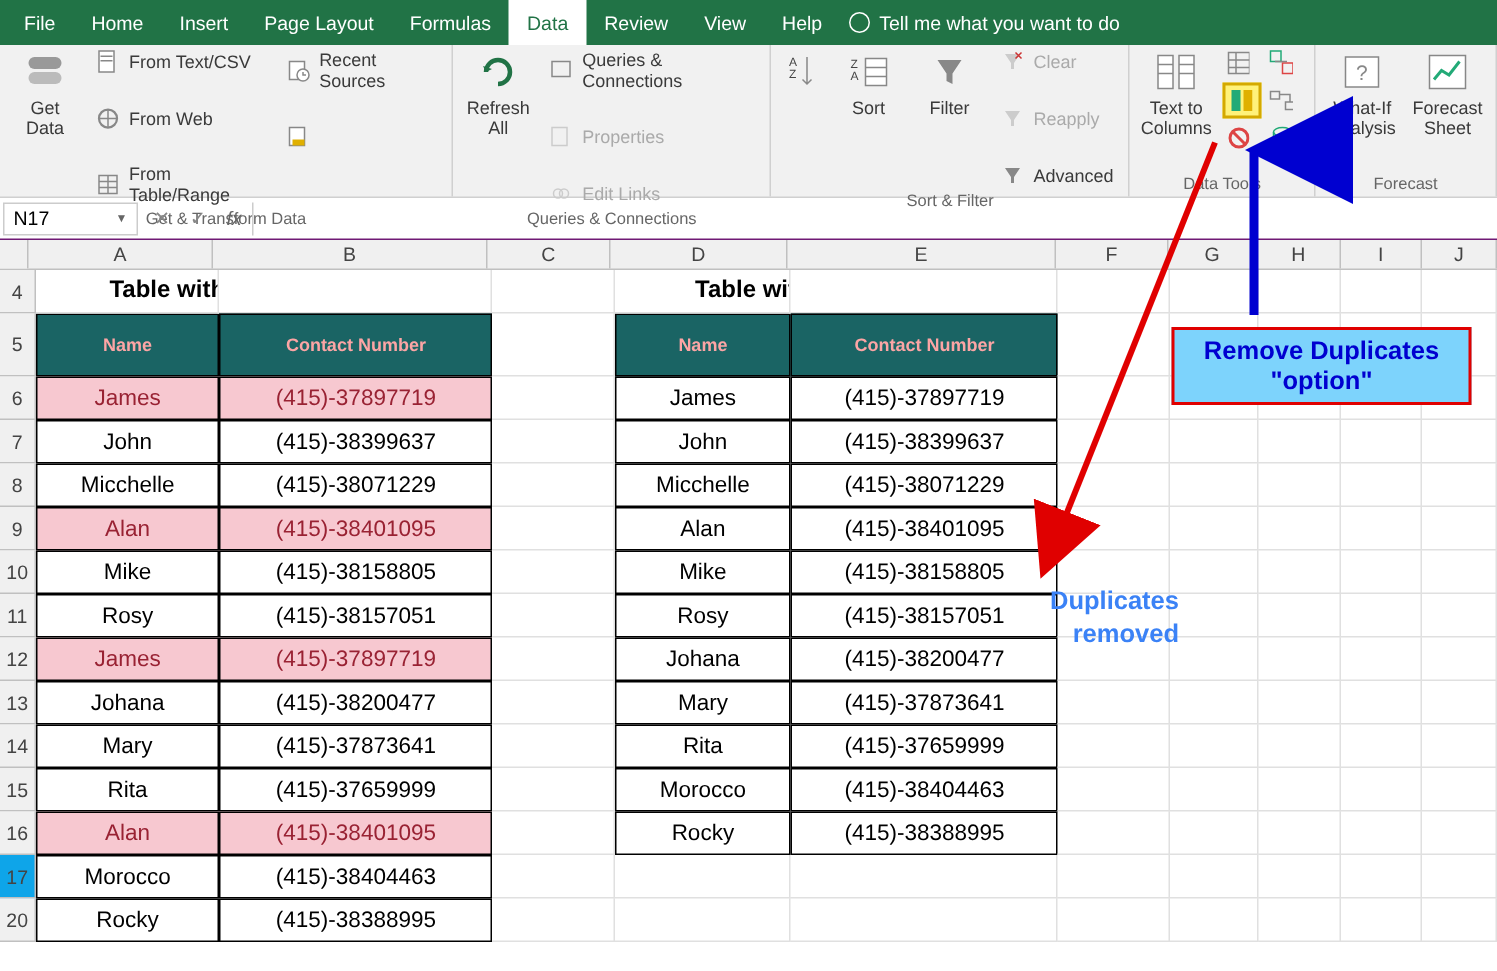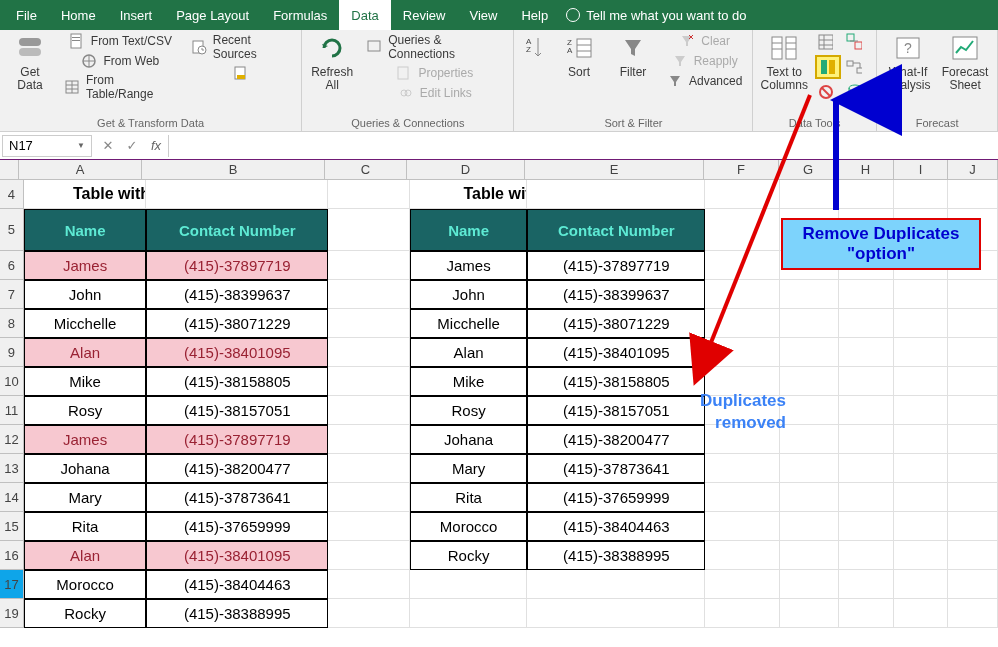--- a/index.html
+++ b/index.html
@@ -24,21 +24,21 @@
   .bulb { width:14px; height:14px; border:1.5px solid #fff; border-radius:50%; position:relative; display:inline-block; }
 
   
   .ribbon { height:102px; background: var(--ribbon-bg); border-bottom:1px solid #d0d0d0; display:flex; font-size:12px; color:#3a3a3a; }
   .ribbon-group { display:flex; flex-direction:column; border-right:1px solid #d0d0d0; height:100%; padding:2px 6px 0 6px; }
   .ribbon-group-content { flex:1; display:flex; align-items:flex-start; gap:6px; }
   .ribbon-group-label { text-align:center; font-size:11px; color:#666; padding:2px 0; }
   .big-btn { display:flex; flex-direction:column; align-items:center; justify-content:flex-start; gap:4px; padding:2px 4px; cursor:pointer; min-width:48px; }
   .big-btn .ic { width:32px; height:28px; display:flex; align-items:center; justify-content:center; }
   .big-btn .lbl { font-size:12px; text-align:center; line-height:1.1; }
-  .small-btns { display:flex; flex-direction:column; gap:2px;align-items:center; }
+  .small-btns { display:flex; flex-direction:column; gap:20px; }
   .small-btn { display:flex; align-items:center; gap:6px; padding:1px 4px; cursor:pointer; font-size:12px; }
   .small-btn .ic { width:16px; height:16px; display:flex; align-items:center; justify-content:center; }
   .gray-text { color:#aaa; }
 
   
   .yellow-box { border:2px solid #d4a900; background:#fff27a; padding:2px; }
   .red-box { border:2px solid #e00000; }
   .anno-label { position:absolute; font-weight:bold; }
 
   
@@ -53,21 +53,21 @@
   .col-headers { display:flex; height:20px; border-bottom:1px solid var(--col-border); background:#f0f0f0; font-size:13px; color:#444; }
   .corner { width:24px; border-right:1px solid var(--col-border); background:#f0f0f0; }
   .col-h { border-right:1px solid var(--col-border); display:flex; align-items:center; justify-content:center; }
   .rows { display:flex; flex-direction:column; }
   .row { display:flex; height:29px; }
   .row-h { width:24px; border-right:1px solid var(--col-border); border-bottom:1px solid var(--col-border); display:flex; align-items:center; justify-content:center; background:#f0f0f0; font-size:13px; color:#444; }
   .cell { border-right:1px solid var(--grid-border); border-bottom:1px solid var(--grid-border); display:flex; align-items:center; justify-content:center; font-size:14px; padding:0 4px; overflow:hidden; white-space:nowrap; }
 
   
   .tbl-title { font-weight:bold; font-size:16px; background:#fff; }
-  .tbl-head { background: var(--header-teal); color:#5eead4; font-weight:bold; font-size:15px; border:1px solid #000 !important;}
+  .tbl-head { background: var(--header-teal); color:#fca5a5; font-weight:bold; font-size:12px; border:1px solid #000 !important;}
   .tbl-cell { border:1px solid #000 !important; font-size:15px; }
   .pink { background: var(--pink-highlight); color:#923; }
 
   
   .cA { width:123px; }
   .cB { width:183px; }
   .cC { width:82px; }
   .cD { width:118px; }
   .cE { width:179px; }
   .cF { width:75px; }
@@ -582,21 +582,21 @@
         <div class="cell cC"></div>
         <div class="cell cD"></div>
         <div class="cell cE"></div>
         <div class="cell cF"></div>
         <div class="cell cG"></div>
         <div class="cell cH"></div>
         <div class="cell cI"></div>
         <div class="cell cJ"></div>
       </div>
       <div class="row">
-        <div class="row-h">19</div>
+        <div class="row-h">20</div>
         <div class="cell cA tbl-cell">Rocky</div>
         <div class="cell cB tbl-cell">(415)-38388995</div>
         <div class="cell cC"></div>
         <div class="cell cD"></div>
         <div class="cell cE"></div>
         <div class="cell cF"></div>
         <div class="cell cG"></div>
         <div class="cell cH"></div>
         <div class="cell cI"></div>
         <div class="cell cJ"></div>

